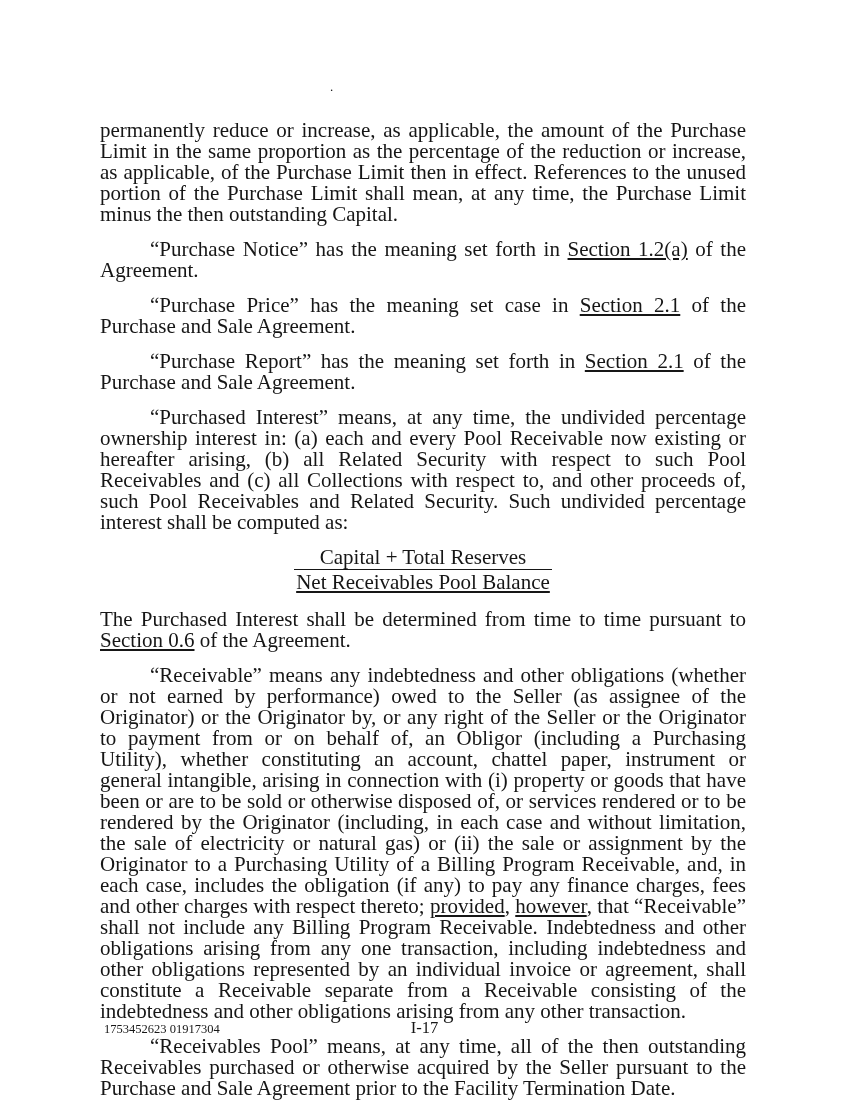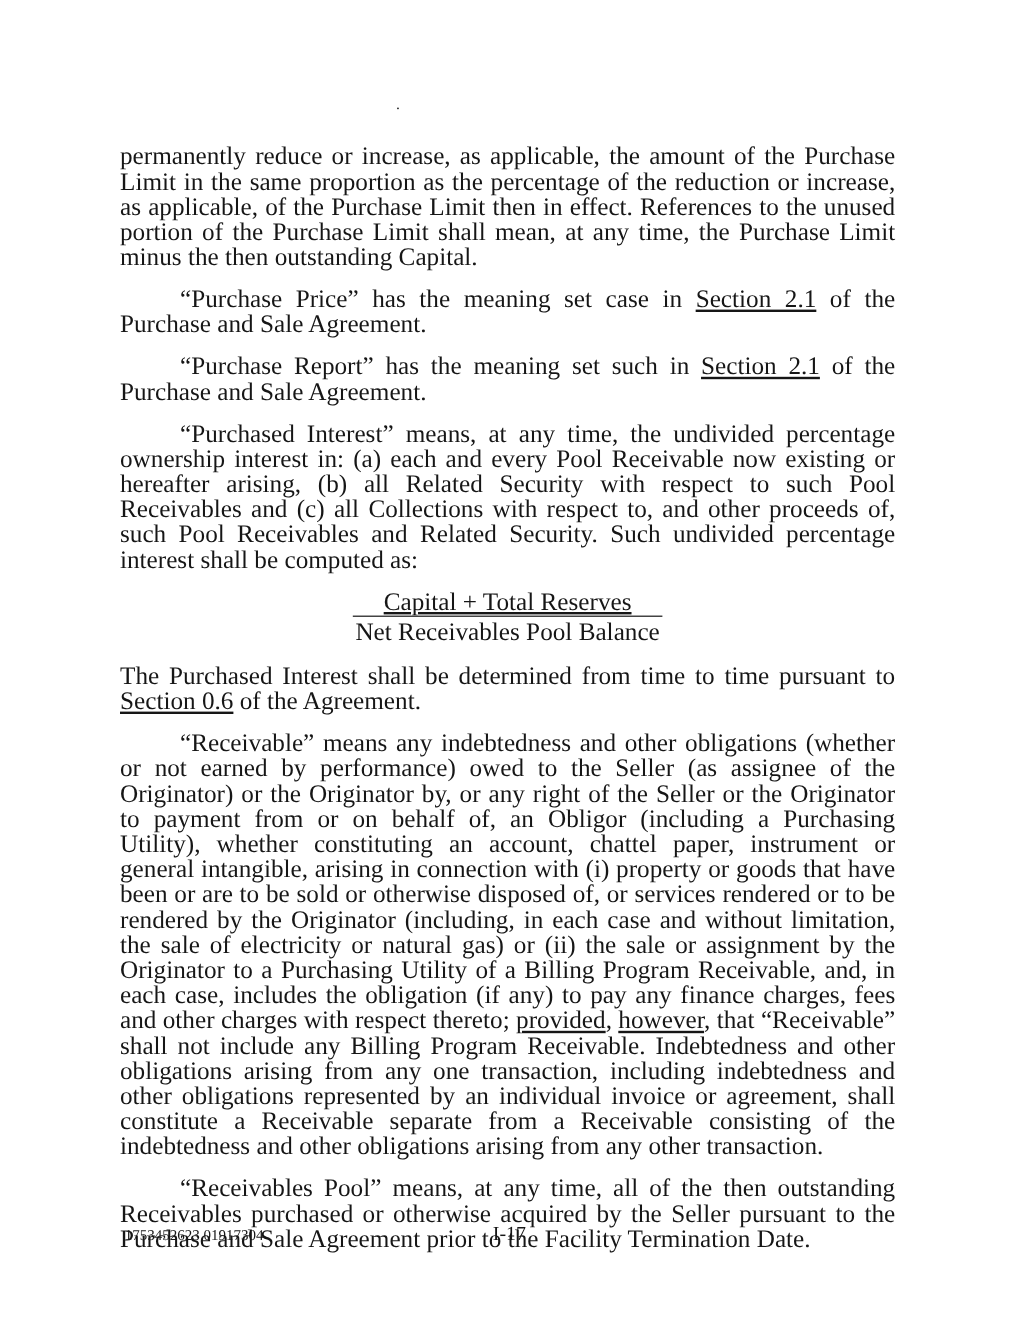--- a/index.html
+++ b/index.html
@@ -27,23 +27,22 @@
   .u { text-decoration: underline; text-underline-offset: 2px; }
   .formula {
     text-align: center;
     text-indent: 0;
     margin: 0 0 16px 0;
   }
   .numerator {
     display: inline-block;
     padding: 0 26px 1px 26px;
     border-bottom: 1.6px solid #161616;
-    text-decoration: underline;
   }
-  .denominator { padding-top: 2px; }
+  .denominator { padding-top: 2px; text-decoration: underline; }
   .stray-dot {
     position: absolute;
     left: 330px;
     top: 80px;
     font-size: 13px;
     line-height: 13px;
   }
   .footer {
     position: absolute;
     left: 0;
@@ -70,24 +69,25 @@
 <body>
 
 <div class="page">
 
   <span class="stray-dot">.</span>
 
   <div class="content">
 
     <p class="para"><span>permanently reduce or increase, as applicable, the amount of the Purchase Limit in the same proportion as the percentage of the reduction or increase, as applicable, of the Purchase Limit then in effect.  References to the unused portion of the Purchase Limit shall mean, at any time, the Purchase Limit minus the then outstanding Capital.</span></p>
 
+    <p class="para indent"><span>“Purchase Notice” has the meaning set forth in </span><span class="u">Section 1.2(a)</span><span> of the Agreement.</span></p>
 
     <p class="para indent"><span>“Purchase Price” has the meaning set case in </span><span class="u">Section 2.1</span><span> of the Purchase and Sale Agreement.</span></p>
 
-    <p class="para indent"><span>“Purchase Report” has the meaning set such in </span><span class="u">Section 2.1</span><span> of the Purchase and Sale Agreement.</span></p>
+    <p class="para indent"><span>“Purchase Report” has the meaning set forth in </span><span class="u">Section 2.1</span><span> of the Purchase and Sale Agreement.</span></p>
 
     <p class="para indent"><span>“Purchased Interest” means, at any time, the undivided percentage ownership interest in: (a) each and every Pool Receivable now existing or hereafter arising, (b) all Related Security with respect to such Pool Receivables and (c) all Collections with respect to, and other proceeds of, such Pool Receivables and Related Security. Such undivided percentage interest shall be computed as:</span></p>
 
     <div class="formula">
       <span class="numerator">Capital + Total Reserves</span>
       <div class="denominator">Net Receivables Pool Balance</div>
     </div>
 
     <p class="para"><span>The Purchased Interest shall be determined from time to time pursuant to </span><span class="u">Section 0.6</span><span> of the Agreement.</span></p>
 

